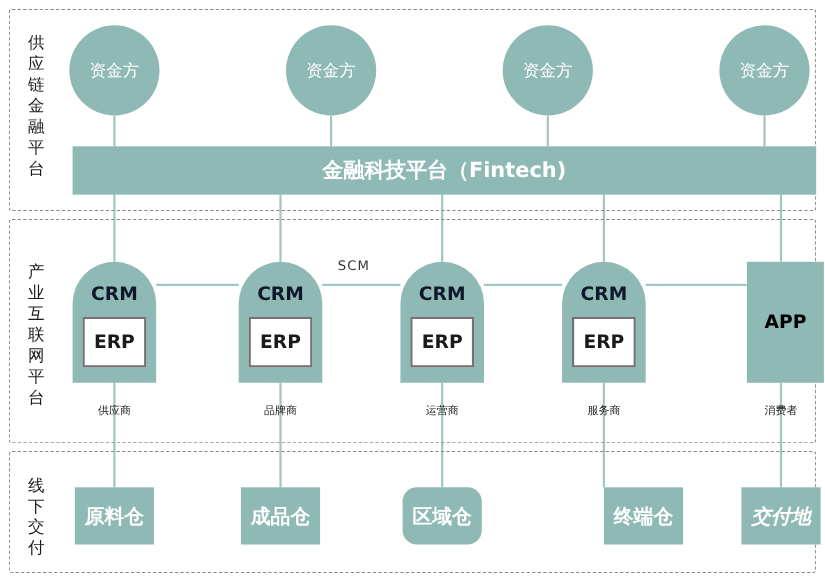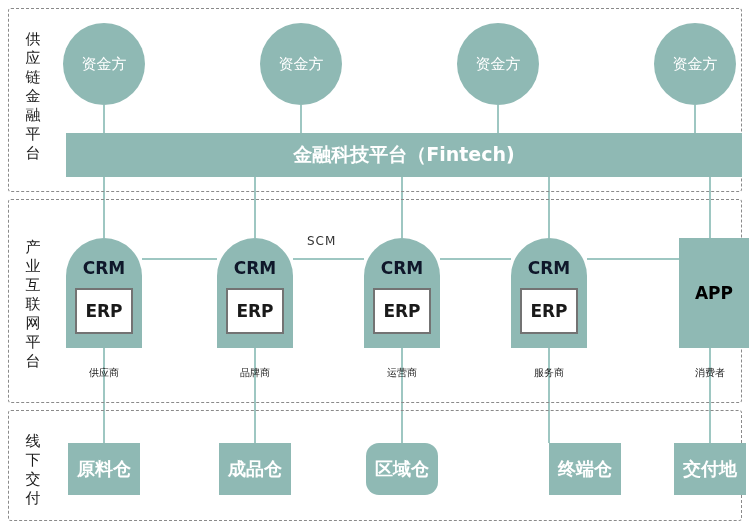--- a/index.html
+++ b/index.html
@@ -233,15 +233,15 @@
   <div class="role-label" style="left:49px;">供应商</div>
   <div class="role-label" style="left:200px;">品牌商</div>
   <div class="role-label" style="left:347px;">运营商</div>
   <div class="role-label" style="left:494px;">服务商</div>
   <div class="role-label" style="left:655px;">消费者</div>
 
   <div class="warehouse-box" style="left:68px;">原料仓</div>
   <div class="warehouse-box" style="left:219px;">成品仓</div>
   <div class="warehouse-box" style="left:366px;border-radius:13px;">区域仓</div>
   <div class="warehouse-box" style="left:513px;margin-left:36px;">终端仓</div>
-  <div class="warehouse-box" style="left:674px;">交付地</div>
+  <div class="warehouse-box" style="left:674px;font-style:italic;">交付地</div>
 
 </div>
 
 </body></html>

